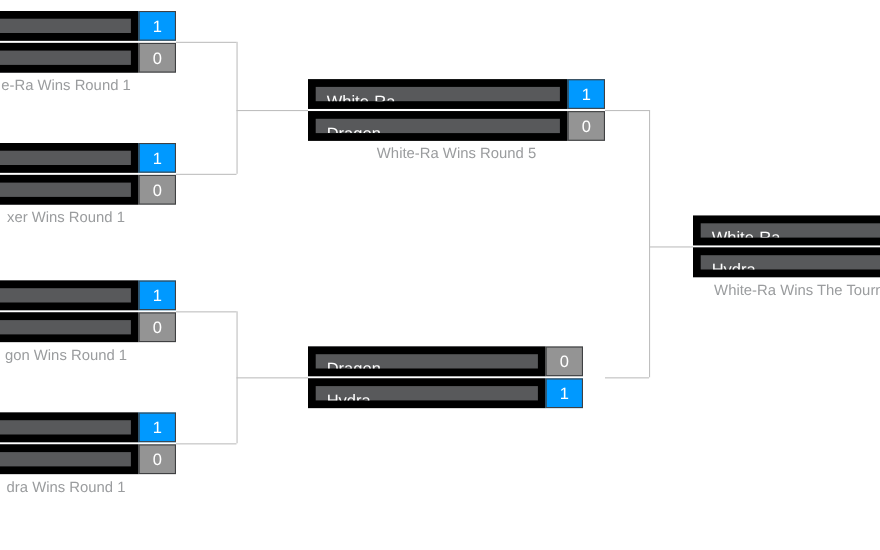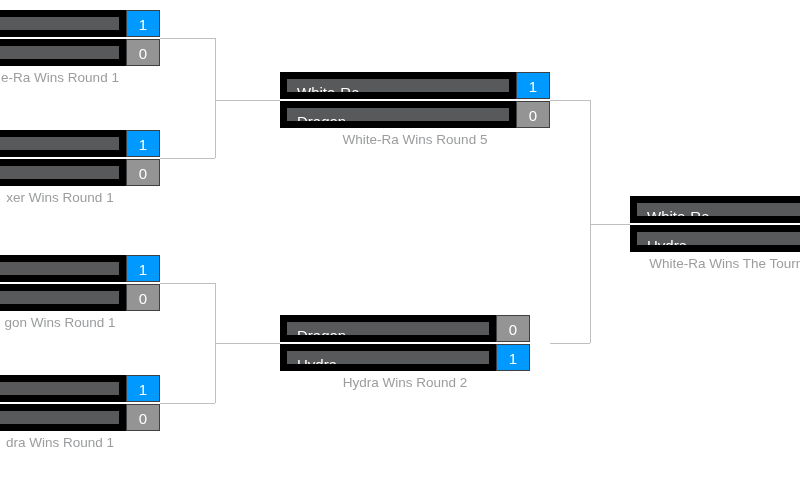--- a/index.html
+++ b/index.html
@@ -119,21 +119,20 @@
 
 <div class="match" style="left:280px; top:315px; width:250px;">
   <div class="team-row">
     <div class="team-name">Dragon</div>
     <div class="score lose">0</div>
   </div>
   <div class="team-row">
     <div class="team-name">Hydra</div>
     <div class="score win">1</div>
   </div>
-  <div class="caption">Hydra Wins Round 2</div>
 </div>
 
 <div class="match" style="left:630px; top:196px; width:230px;">
   <div class="team-row">
     <div class="team-name">White-Ra</div>
   </div>
   <div class="team-row">
     <div class="team-name">Hydra</div>
   </div>
   <div class="caption">White-Ra Wins The Tournament</div>

